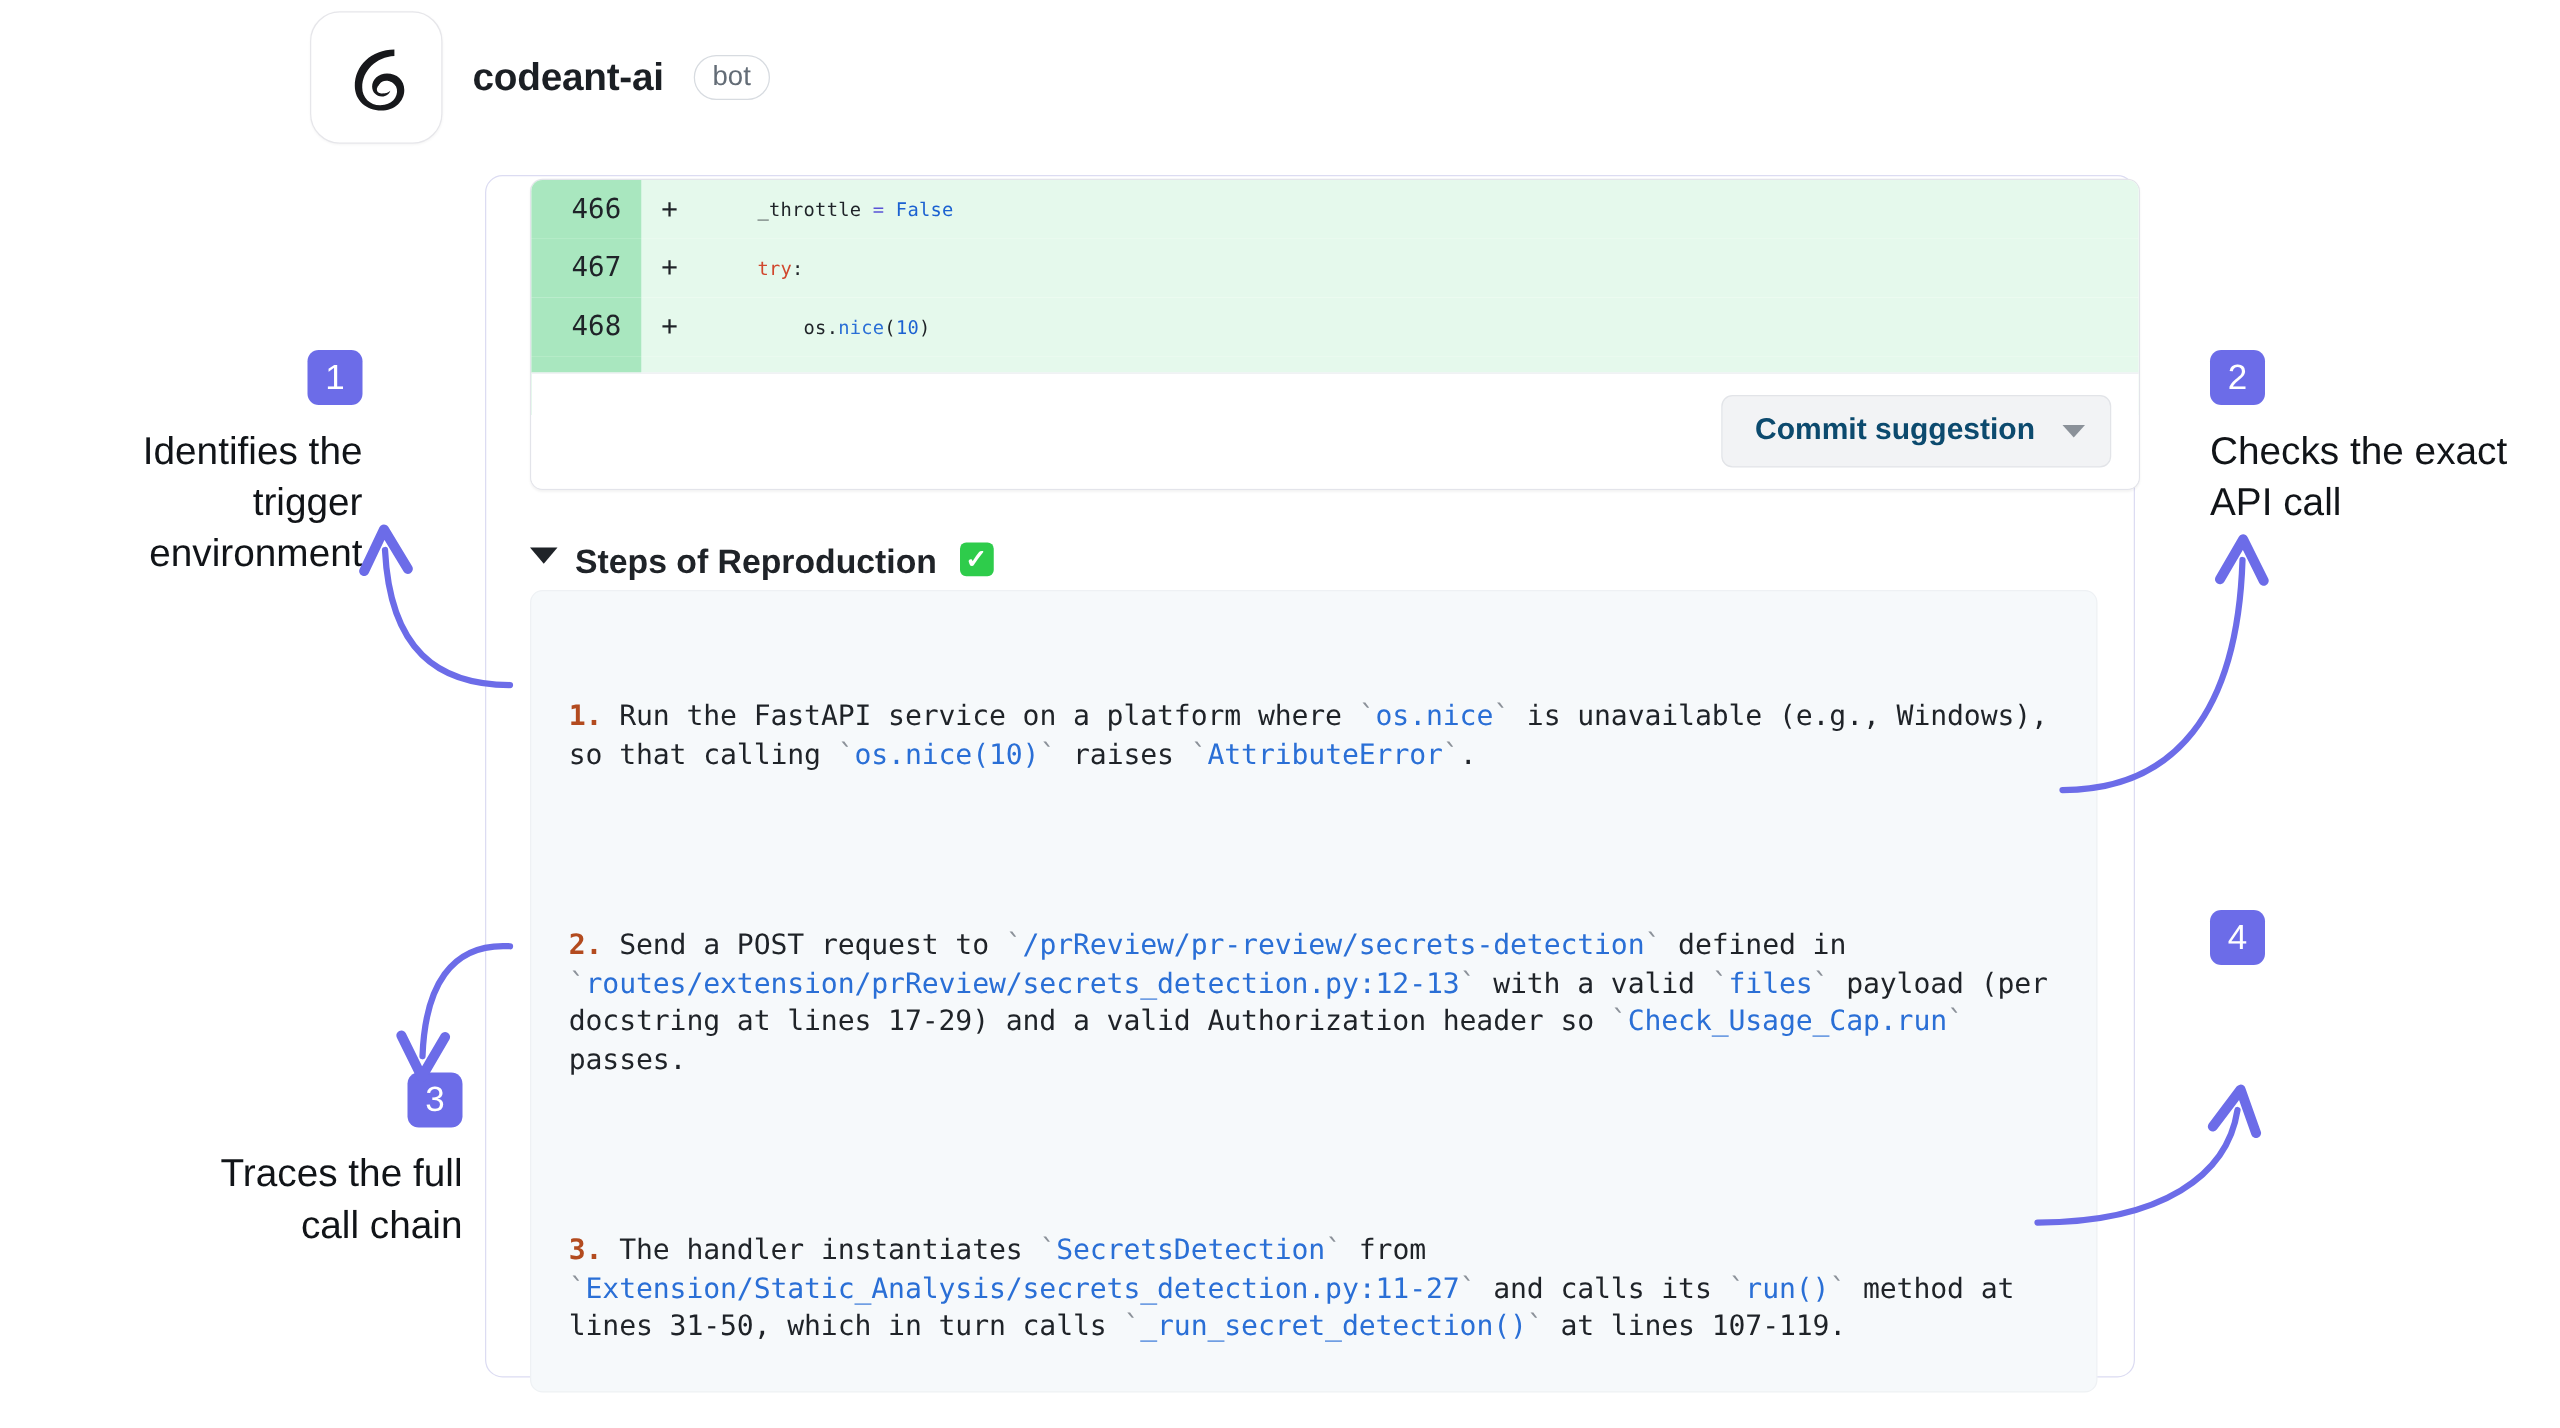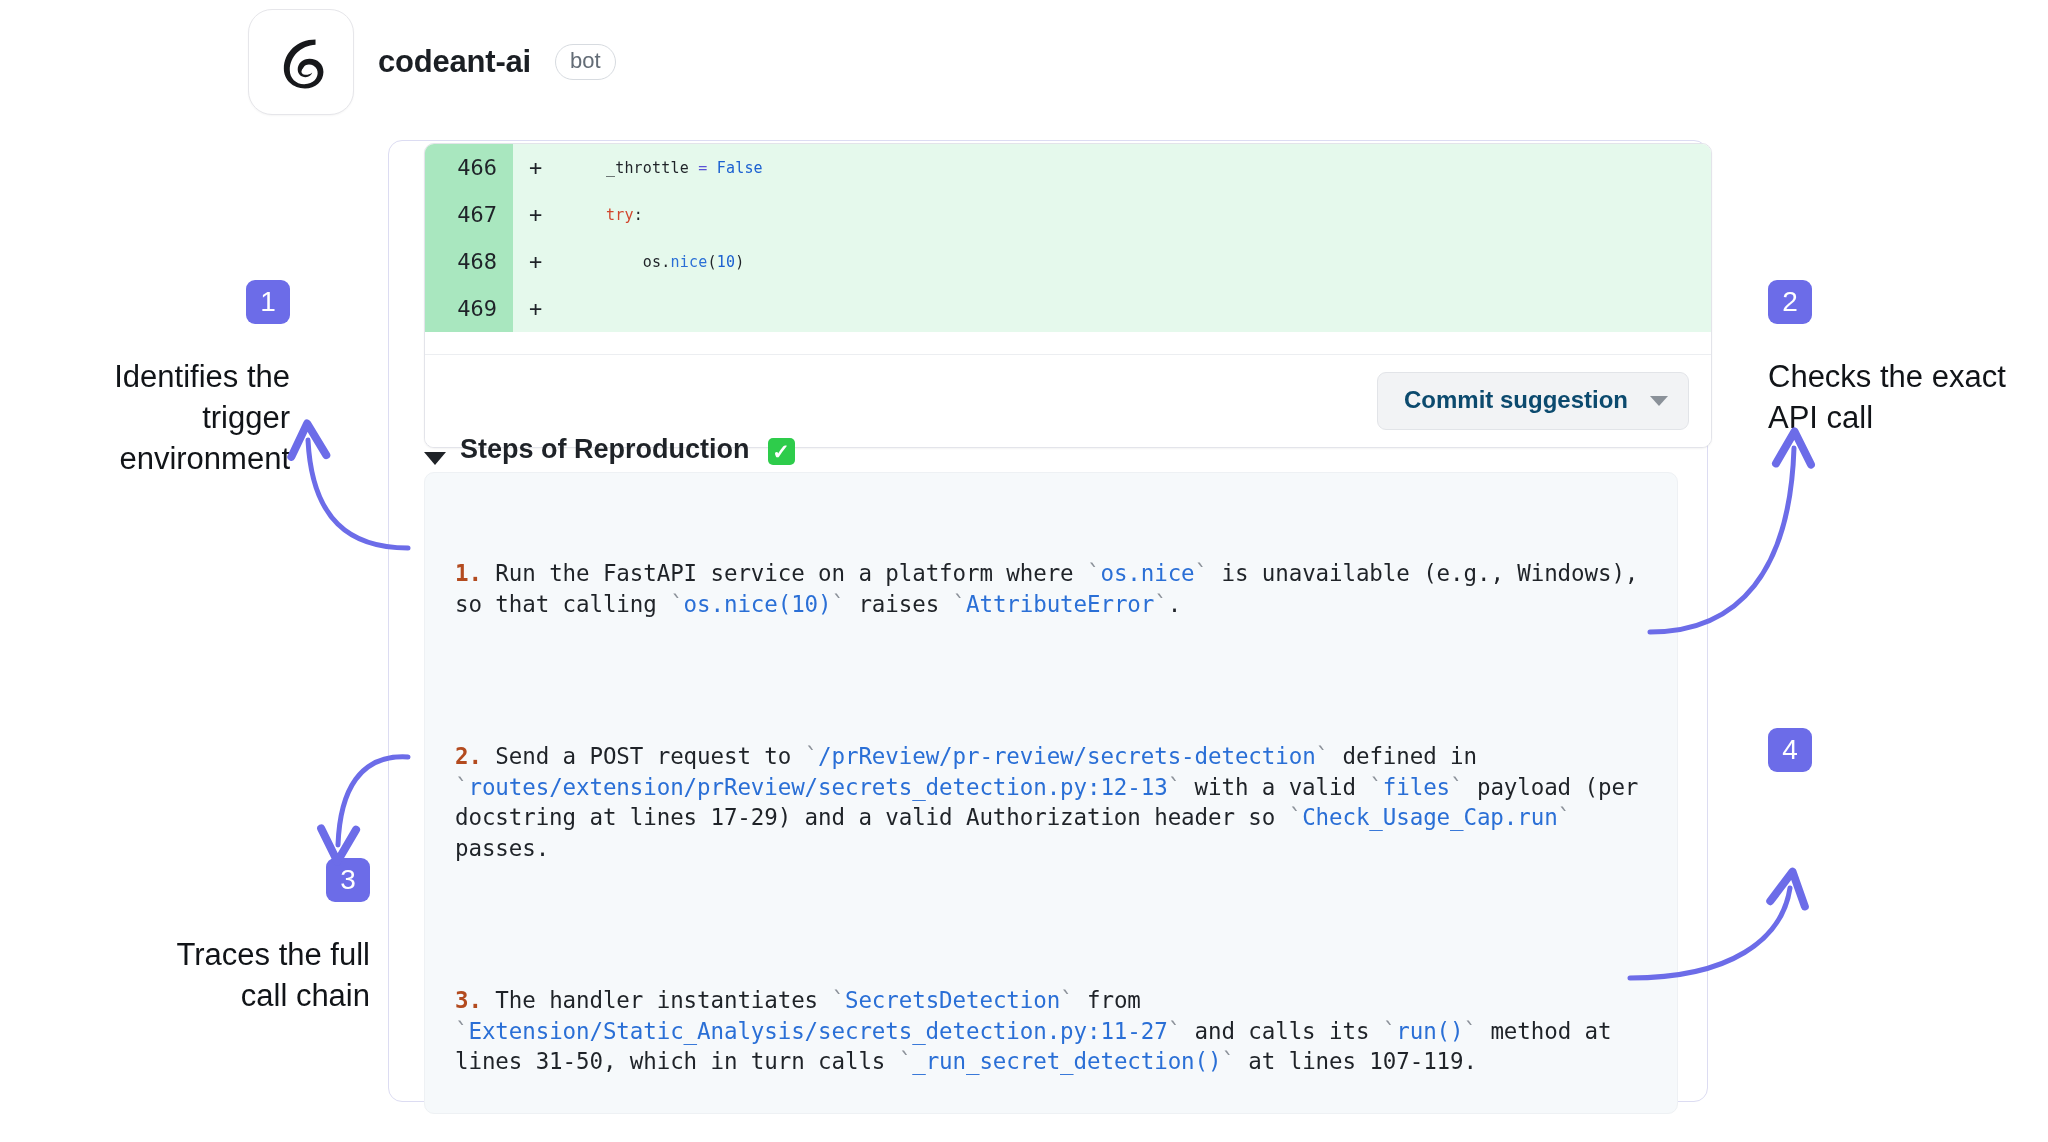--- a/index.html
+++ b/index.html
@@ -28,21 +28,21 @@
 
   
   #card{
     position:absolute;left:388px;top:140px;width:1320px;height:962px;
     border:1px solid #dcdcf2;border-radius:14px;background:#ffffff;
     box-sizing:border-box;
   }
 
   
   #suggestion{
-    position:absolute;left:424px;top:143px;width:1288px;height:305px;
+    position:absolute;left:424px;top:143px;width:1288px;height:249px;
     background:#ffffff;border:1px solid #e3e4ea;border-radius:10px;
     box-sizing:border-box;overflow:hidden;
     box-shadow:0 1px 2px rgba(16,22,26,.05);
   }
   .diffrow{display:flex;align-items:center;height:47px;background:#e5f9ec;}
   .gutter{
     width:88px;min-width:88px;background:#a9e7bf;color:#1f2328;
     font-family:"DejaVu Sans Mono",monospace;font-size:22px;
     text-align:right;padding-right:16px;box-sizing:border-box;
     height:100%;display:flex;align-items:center;justify-content:flex-end;
@@ -72,21 +72,21 @@
     padding:13px 20px 15px 26px;color:#0c4a6e;font-size:24px;font-weight:600;
     cursor:pointer;
   }
   #commitbtn .caret{
     width:0;height:0;border-left:9px solid transparent;border-right:9px solid transparent;
     border-top:10px solid #8b9199;margin-top:2px;
   }
 
   
   #stepshead{
-    position:absolute;left:424px;top:434px;display:flex;align-items:flex-end;gap:14px;
+    position:absolute;left:424px;top:434px;display:flex;align-items:flex-start;gap:14px;
     font-size:27px;font-weight:700;color:#1f2328;
   }
   #stepshead .tri{
     width:0;height:0;border-left:11px solid transparent;border-right:11px solid transparent;
     border-top:13px solid #1f2328;margin-top:4px;cursor:pointer;
   }
   #checkmark{
     width:27px;height:27px;border-radius:5px;background:#2ecc4b;
     display:inline-flex;align-items:center;justify-content:center;
     color:#fff;font-size:21px;font-weight:700;line-height:1;margin-left:4px;
@@ -105,21 +105,21 @@
   #stepsbody p{margin:0 0 30.5px 0;}
   #stepsbody p:last-child{margin-bottom:0;}
 
   
   .callout{position:absolute;}
   .badge{
     width:44px;height:44px;border-radius:9px;background:#6c6ce8;
     color:#fff;font-size:28px;font-weight:500;
     display:flex;align-items:center;justify-content:center;
   }
-  .ctext{font-size:31px;line-height:41px;color:#111418;margin-top:32px;white-space:pre-line;}
+  .ctext{font-size:31px;line-height:41px;color:#111418;margin-top:16px;white-space:pre-line;}
   .right-al{text-align:right;}
   .right-al .badge{margin-left:auto;}
 
   #c1{left:30px;top:280px;width:260px;}
   #c2{left:1768px;top:280px;width:290px;}
   #c3{left:120px;top:858px;width:250px;}
   #c4{left:1768px;top:728px;width:250px;}
 
   #arrows{position:absolute;left:0;top:0;width:2048px;height:1142px;pointer-events:none;}
 </style>

